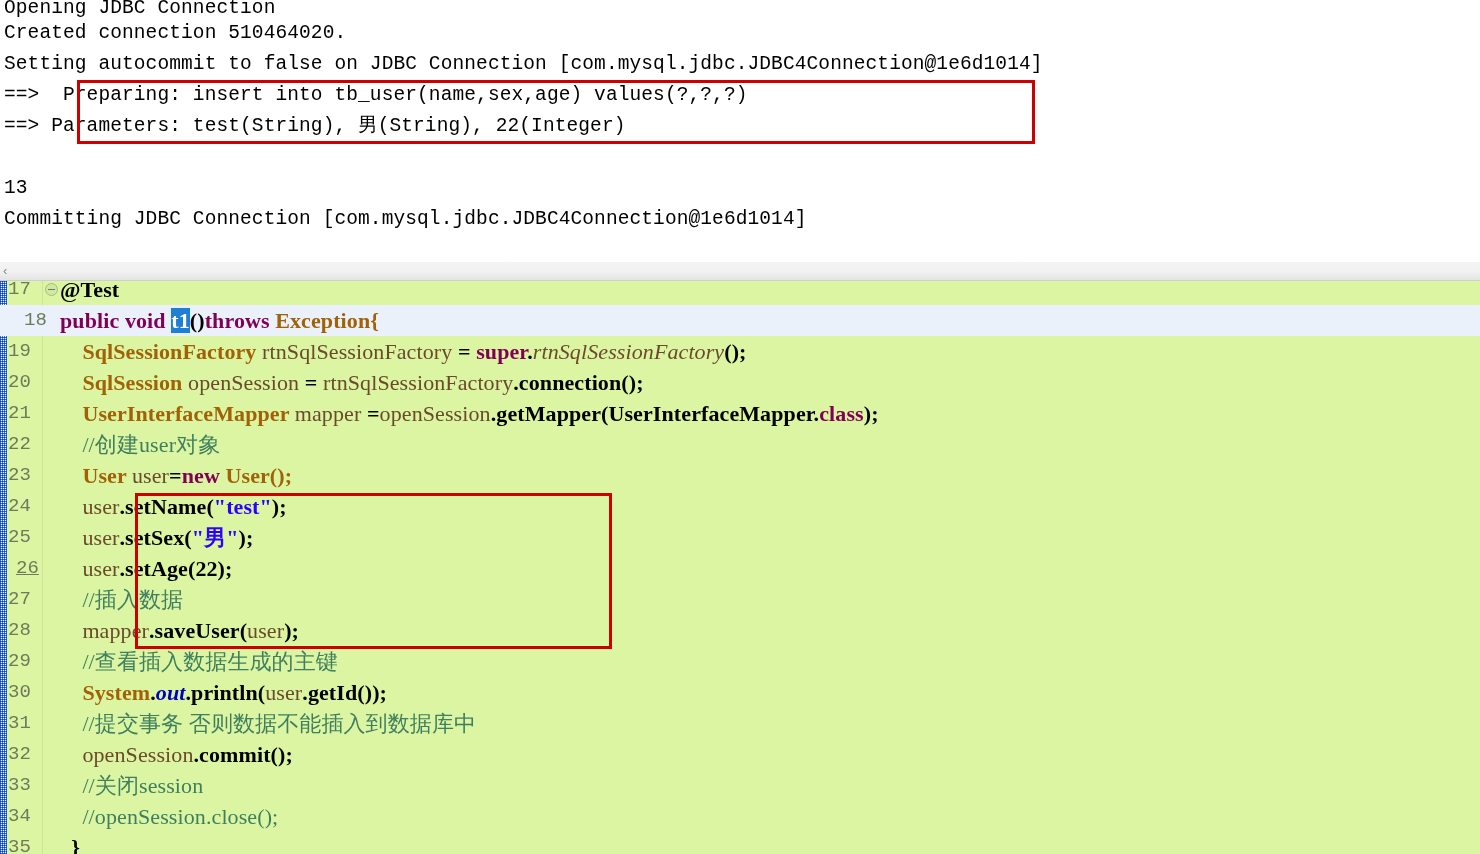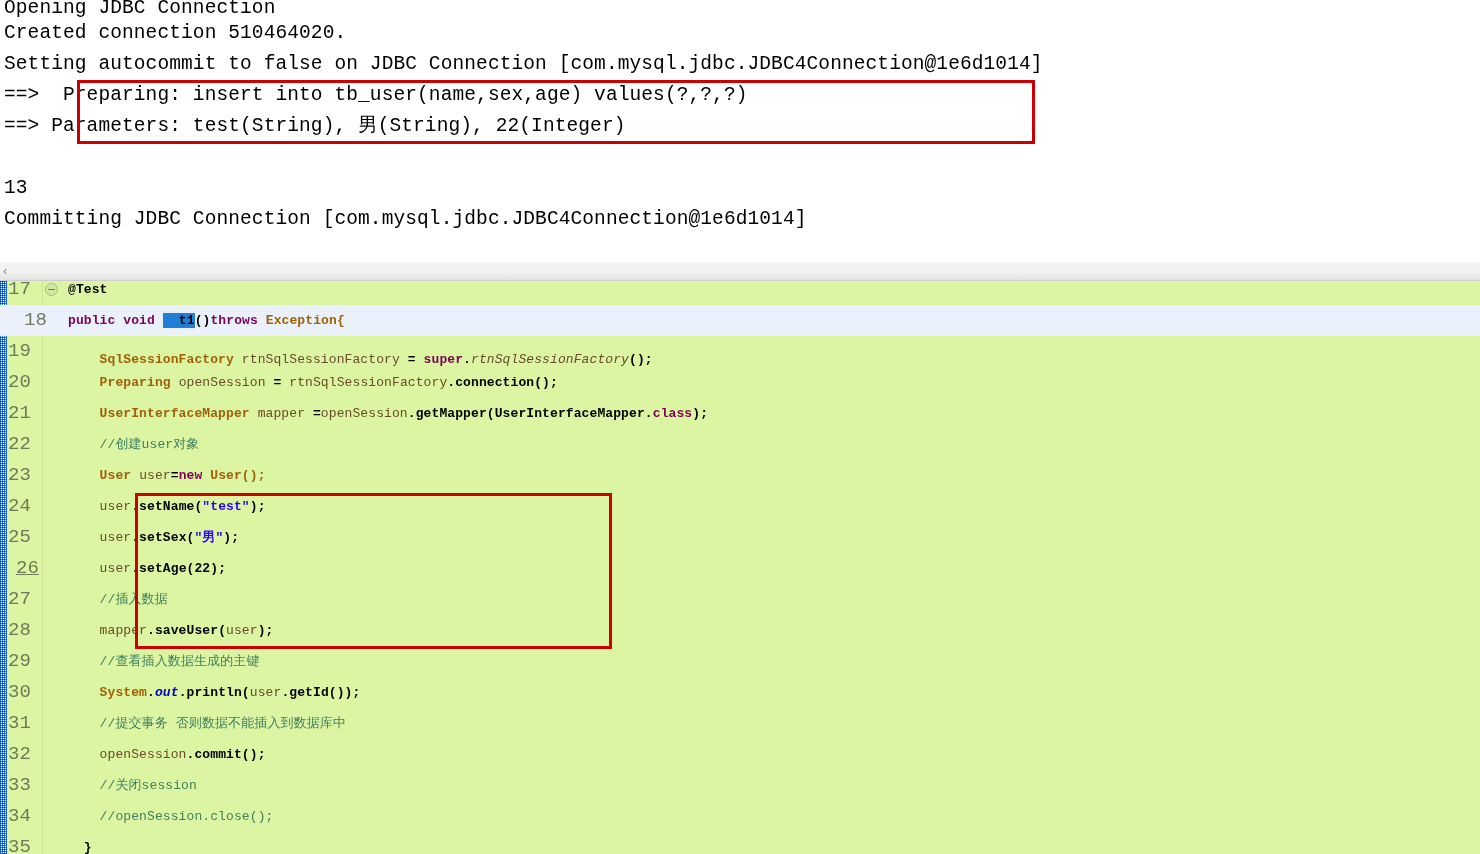--- a/index.html
+++ b/index.html
@@ -150,39 +150,39 @@
     position: absolute;
     left: 2px;
     top: 5px;
     width: 7px;
     height: 1px;
     background: #6f7a5a;
   }
 
   .code-text {
     position: absolute;
-    left: 68px;
+    left: 60px;
     white-space: pre;
-    font-family: Liberation Mono, monospace;
-    font-size: 13px;
+    font-family: Liberation Serif, serif;
+    font-size: 22px;
     line-height: 31px;
     letter-spacing: 0.1px;
   }
 
   
   .t-kw      { color: #7f0055; font-weight: bold; }
   .t-type    { color: #a16207; font-weight: bold; }
   .t-plain   { color: #000000; font-weight: bold; }
   .t-var     { color: #6a4a2a; }
   .t-field   { color: #0000c0; font-weight: bold; font-style: italic; }
   .t-static  { color: #6a4a2a; font-style: italic; }
   .t-str     { color: #2a00ff; font-weight: bold; }
   .t-cmt     { color: #3f7f5f; }
   .t-num     { color: #000000; font-weight: bold; }
-  .t-sel     { background: #1f7fd4; color: #000000; font-weight: bold; padding-left: 16px; }
+  .t-sel     { background: #1f7fd4; color: #ffffff; font-weight: bold; }
 
   
   .redbox {
     position: absolute;
     border: 3px solid #cc0000;
     box-sizing: border-box;
     pointer-events: none;
   }
 </style>
 </head>
@@ -213,24 +213,24 @@
     </div>
   <div class="line-row" style="top: -7px;"></div>
       <div class="lineno" style="position: absolute; top: -7px; left: 0px;">17</div>
       <div class="fold-marker" style="top: 2px;"></div>
       <div class="code-text" style="top: -7px;"><span class="t-plain">@Test</span></div>
       <div class="line-row current" style="top: 24px;"></div>
       <div class="lineno" style="position: absolute; top: 24px; left: 0px; padding-left: 24px;">18</div>
       <div class="code-text" style="top: 24px;"><span class="t-kw">public </span><span class="t-kw">void </span><span class="t-sel">t1</span><span class="t-plain">()</span><span class="t-kw">throws </span><span class="t-type">Exception{</span></div>
       <div class="line-row" style="top: 55px;"></div>
       <div class="lineno" style="position: absolute; top: 55px; left: 0px;">19</div>
-      <div class="code-text" style="top: 55px; margin-top: 8px;"><span class="t-type">    SqlSessionFactory </span><span class="t-var">rtnSqlSessionFactory </span><span class="t-plain">= </span><span class="t-kw">super</span><span class="t-plain">.</span><span class="t-static">rtnSqlSessionFactory</span><span class="t-plain">();</span></div>
+      <div class="code-text" style="top: 55px;"><span class="t-type">    SqlSessionFactory </span><span class="t-var">rtnSqlSessionFactory </span><span class="t-plain">= </span><span class="t-kw">super</span><span class="t-plain">.</span><span class="t-static">rtnSqlSessionFactory</span><span class="t-plain">();</span></div>
       <div class="line-row" style="top: 86px;"></div>
       <div class="lineno" style="position: absolute; top: 86px; left: 0px;">20</div>
-      <div class="code-text" style="top: 86px;"><span class="t-type">    Preparing </span><span class="t-var">openSession </span><span class="t-plain">= </span><span class="t-var">rtnSqlSessionFactory</span><span class="t-plain">.connection();</span></div>
+      <div class="code-text" style="top: 86px;"><span class="t-type">    SqlSession </span><span class="t-var">openSession </span><span class="t-plain">= </span><span class="t-var">rtnSqlSessionFactory</span><span class="t-plain">.connection();</span></div>
       <div class="line-row" style="top: 117px;"></div>
       <div class="lineno" style="position: absolute; top: 117px; left: 0px;">21</div>
       <div class="code-text" style="top: 117px;"><span class="t-type">    UserInterfaceMapper </span><span class="t-var">mapper </span><span class="t-plain">=</span><span class="t-var">openSession</span><span class="t-plain">.getMapper(UserInterfaceMapper.</span><span class="t-kw">class</span><span class="t-plain">);</span></div>
       <div class="line-row" style="top: 148px;"></div>
       <div class="lineno" style="position: absolute; top: 148px; left: 0px;">22</div>
       <div class="code-text" style="top: 148px;"><span class="t-cmt">    //创建user对象</span></div>
       <div class="line-row" style="top: 179px;"></div>
       <div class="lineno" style="position: absolute; top: 179px; left: 0px;">23</div>
       <div class="code-text" style="top: 179px;"><span class="t-type">    User </span><span class="t-var">user</span><span class="t-plain">=</span><span class="t-kw">new </span><span class="t-type">User();</span></div>
       <div class="line-row" style="top: 210px;"></div>

